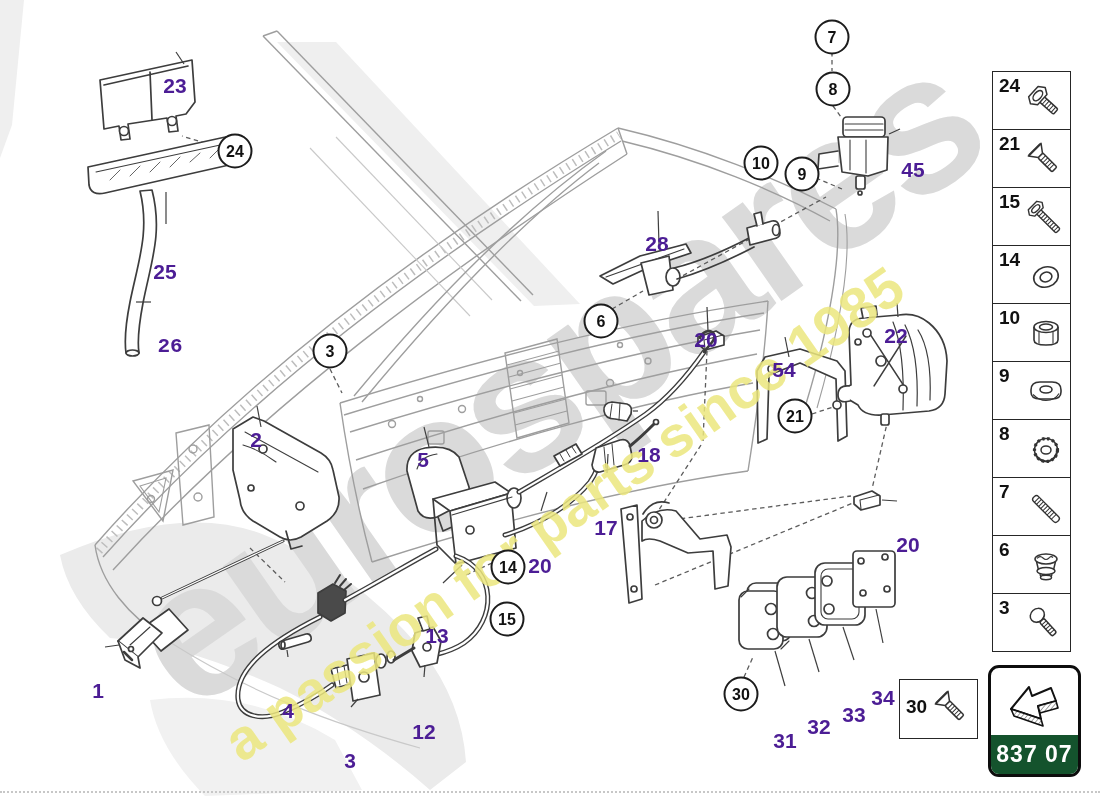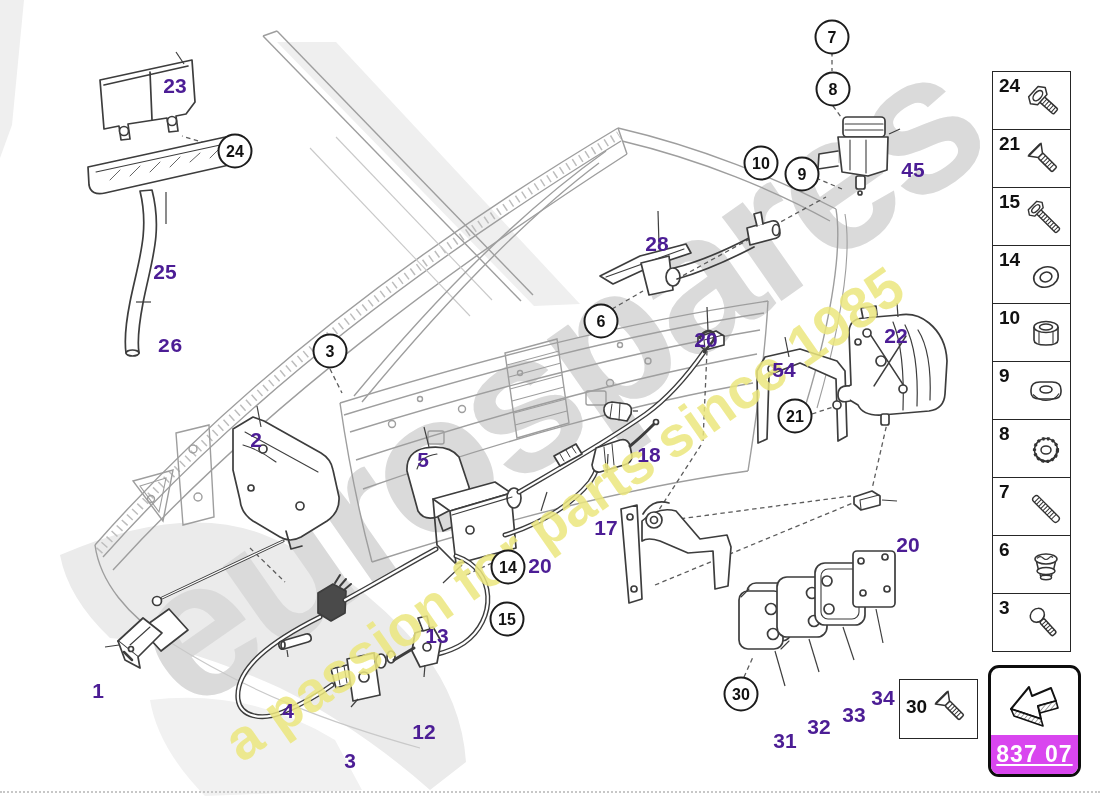--- a/index.html
+++ b/index.html
@@ -27,22 +27,22 @@
   .sb-cell:last-child{border-bottom:none;}
   .sb-num{position:absolute;left:6px;top:3px;font:700 19px "Liberation Sans",sans-serif;color:#111;}
   .sb-icon{position:absolute;right:1px;top:9px;width:46px;height:44px;}
   #inset-box{position:absolute;z-index:6;left:899px;top:679px;width:77px;height:58px;
     border:1.6px solid #262626;background:#fff;}
   #inset-box .sb-num{top:16px;}
   #inset-box .sb-icon{top:7px;}
   #page-box{position:absolute;z-index:6;left:988px;top:665px;width:87px;height:106px;
     border:3px solid #0d0d0d;border-radius:11px;background:#fff;overflow:hidden;}
   #arrow-area{height:67px;display:flex;align-items:center;justify-content:center;}
-  #code-bar{height:39px;background:#d946ef;color:#fff;display:flex;align-items:center;
-    justify-content:center;font:700 23px "Liberation Sans",sans-serif;letter-spacing:1px;text-decoration:underline;}
+  #code-bar{height:39px;background:#14532d;color:#fff;display:flex;align-items:center;
+    justify-content:center;font:700 23px "Liberation Sans",sans-serif;letter-spacing:1px;}
   #bottom-dots{position:absolute;z-index:5;left:0;right:0;top:791px;
     border-top:2px dotted #c7c7c7;}
   .g-door{fill:none;stroke:#9e9e9e;stroke-width:1.4;}
   .g-door .faint{stroke:#c9c9c9;stroke-width:1.1;}
   .g-dash{fill:none;stroke:#5c5c5c;stroke-width:1.3;stroke-dasharray:4.5 3.5;}
   .g-parts{fill:#fff;stroke:#3d3d3d;stroke-width:1.7;stroke-linejoin:round;stroke-linecap:round;}
   .g-parts .nf{fill:none;}
   .g-lead{fill:none;stroke:#3f3f3f;stroke-width:1.2;}
   .tube{fill:none;stroke:#3d3d3d;stroke-width:5;}
   .tube2{fill:none;stroke:#fff;stroke-width:2.2;}

